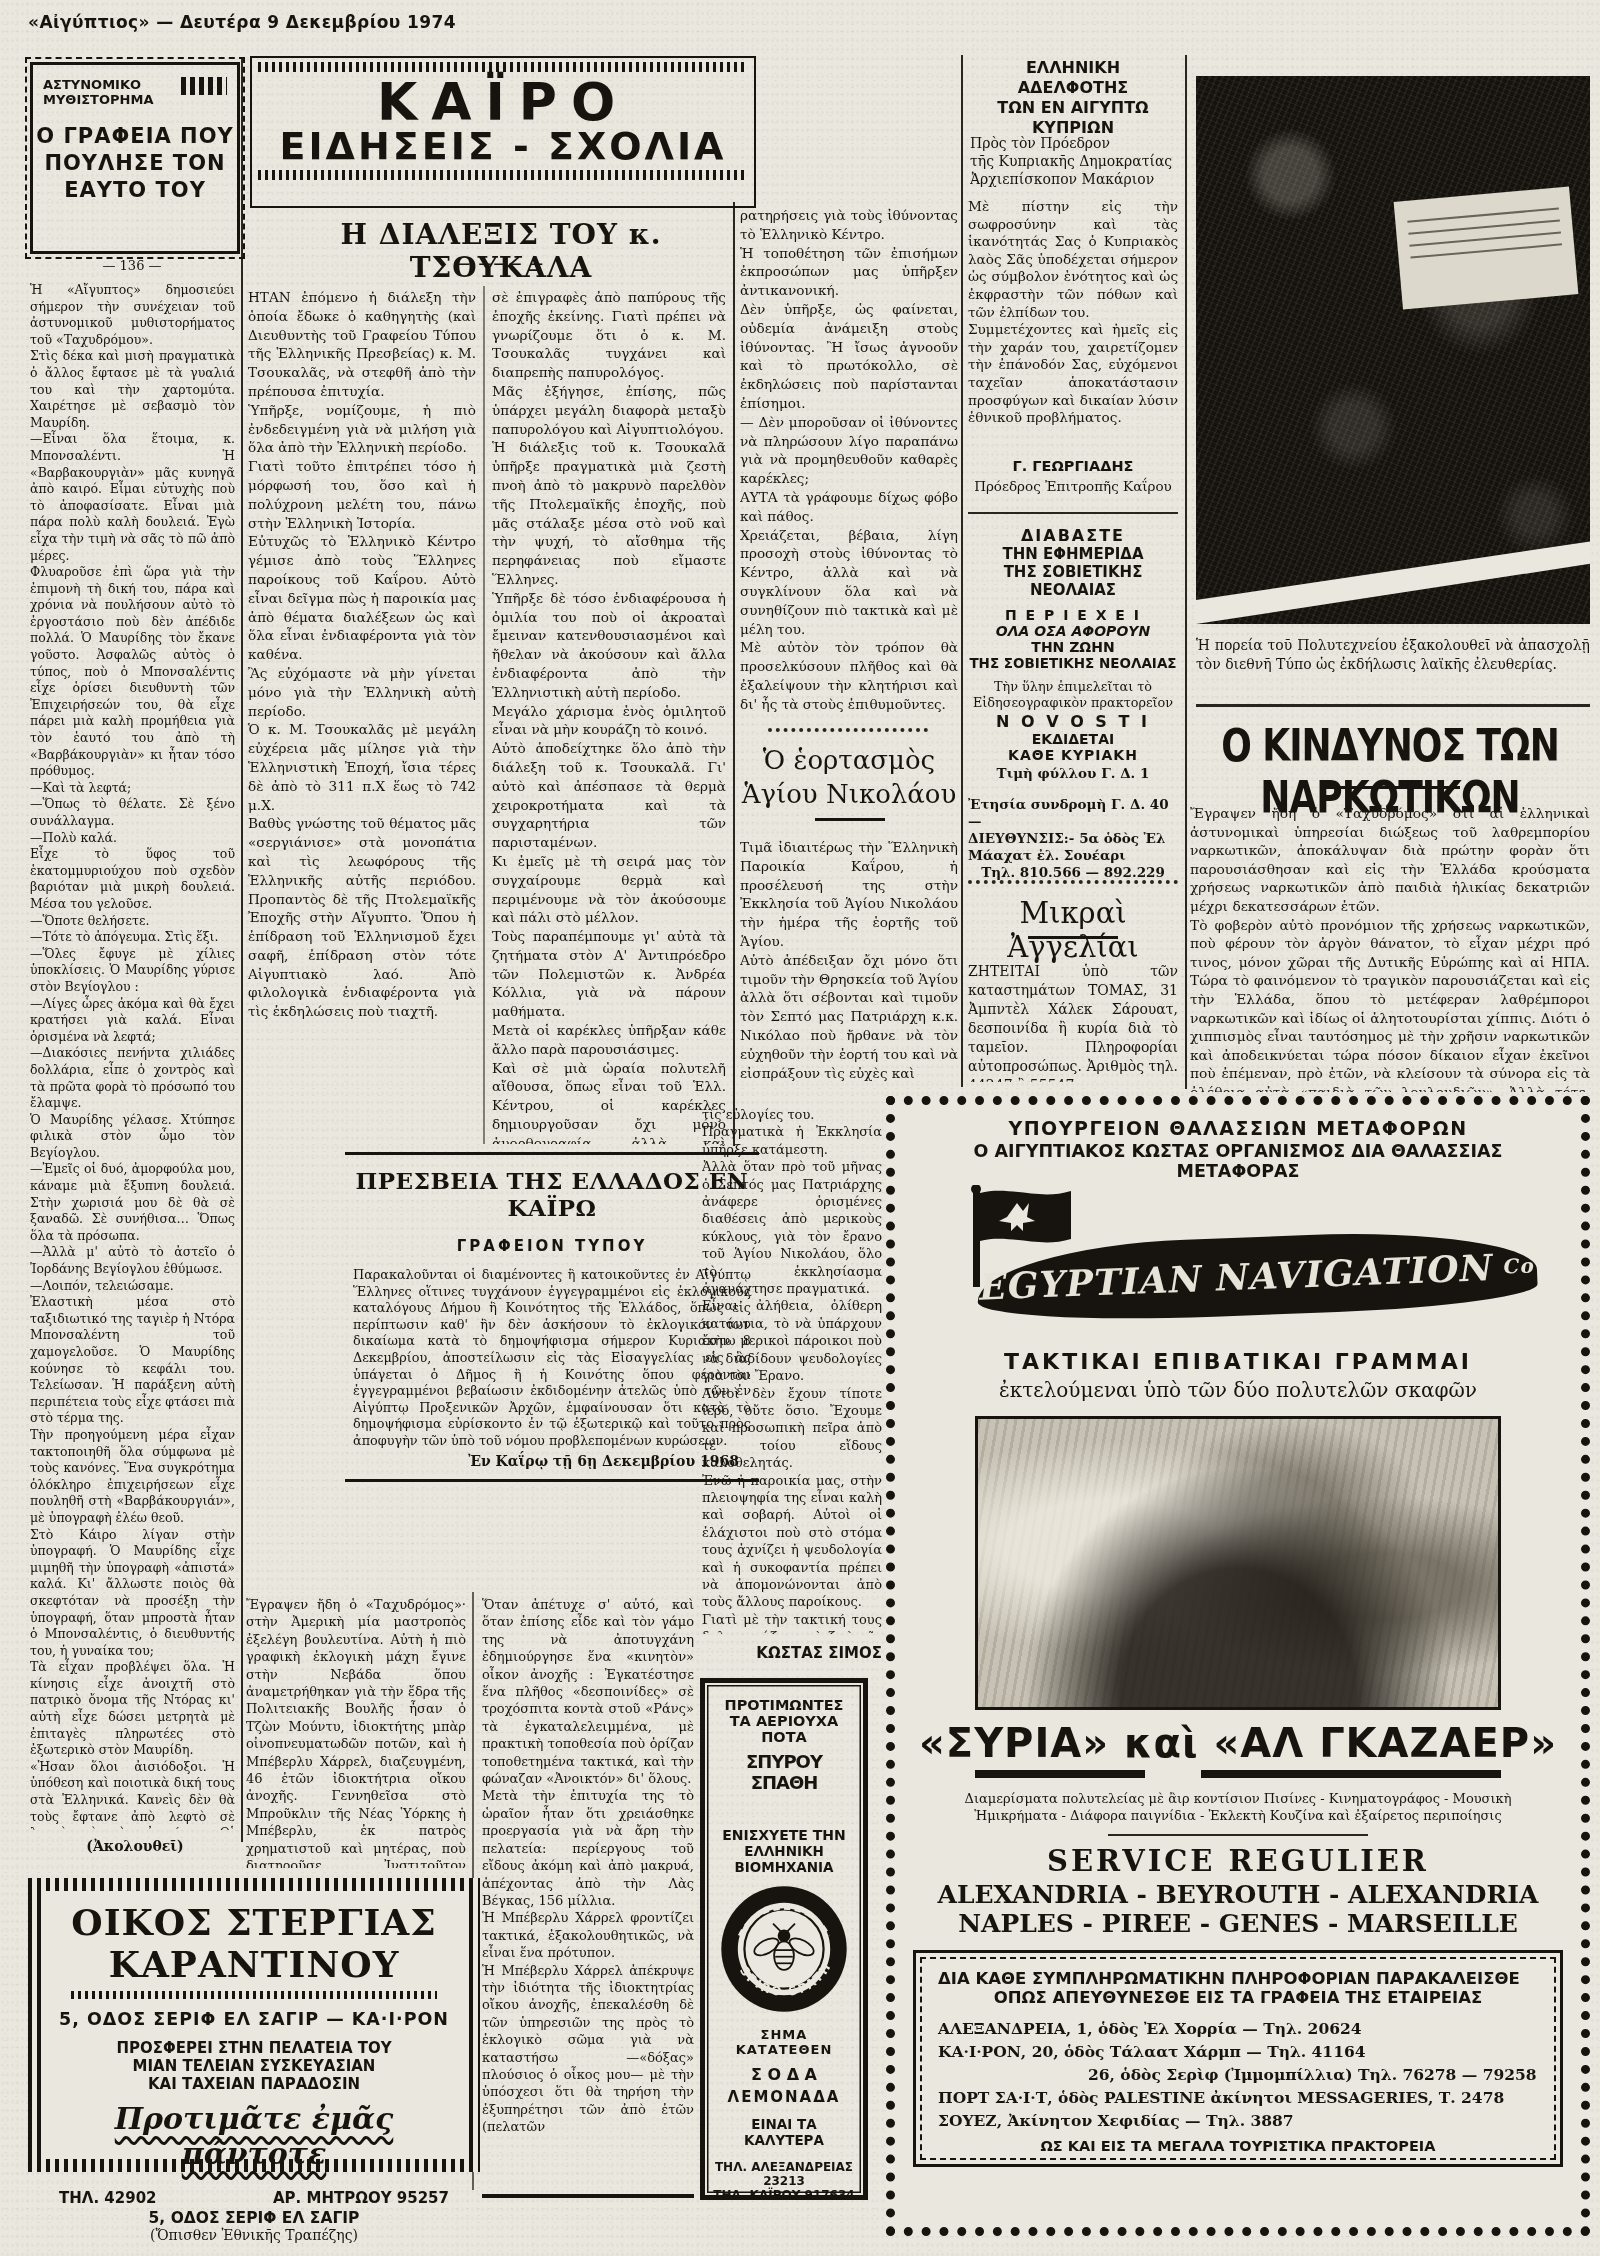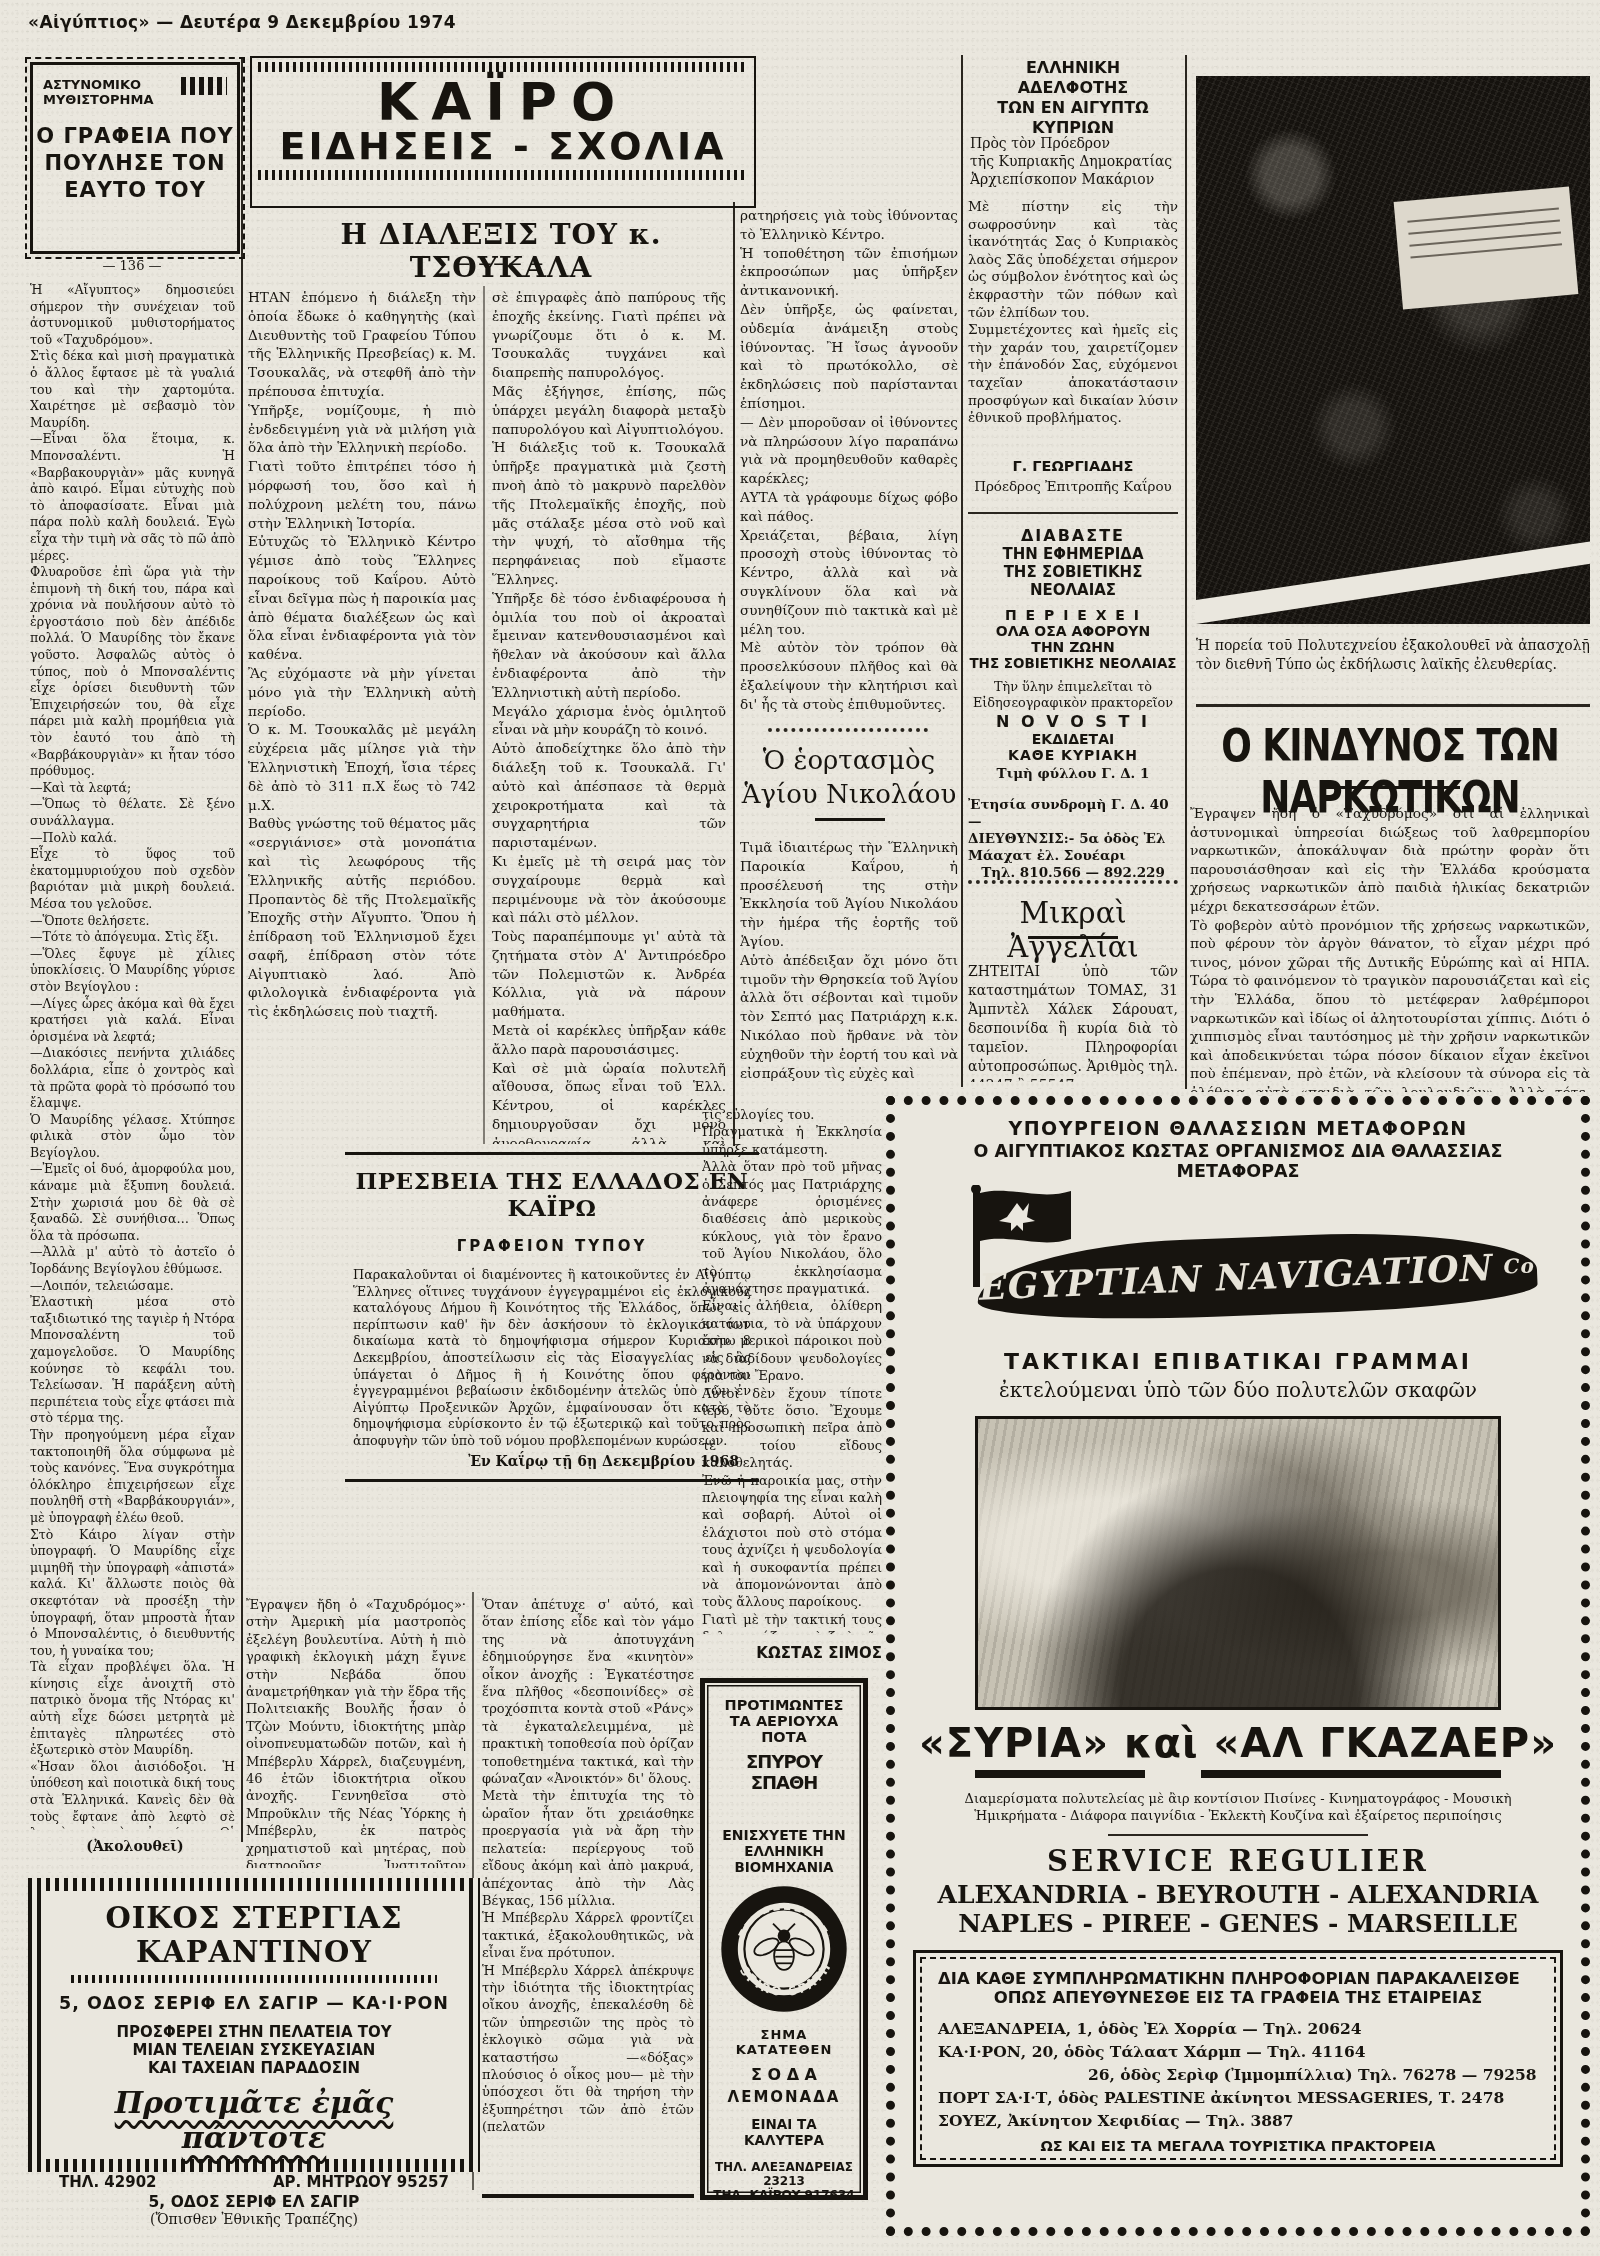--- a/index.html
+++ b/index.html
@@ -163,21 +163,21 @@
 
   <div class="abs txt jst ser body13" style="left:246px;top:1596px;width:220px;height:272px;">Ἔγραψεν ἤδη ὁ «Ταχυδρόμος»· στὴν Ἀμερικὴ μία μαστροπὸς ἐξελέγη βουλευτίνα. Αὐτὴ ἡ πιὸ γραφικὴ ἐκλογικὴ μάχη ἔγινε στὴν Νεβάδα ὅπου ἀναμετρήθηκαν γιὰ τὴν ἕδρα τῆς Πολιτειακῆς Βουλῆς ἦσαν ὁ Τζὼν Μούντυ, ἰδιοκτήτης μπὰρ οἰνοπνευματωδῶν ποτῶν, καὶ ἡ Μπέβερλυ Χάρρελ, διαζευγμένη, 46 ἐτῶν ἰδιοκτήτρια οἴκου ἀνοχῆς. Γεννηθεῖσα στὸ Μπροῦκλιν τῆς Νέας Ὑόρκης ἡ Μπέβερλυ, ἐκ πατρὸς χρηματιστοῦ καὶ μητέρας, ποὺ διατηροῦσε Ἰνστιτοῦτον καλλονῆς ἐπιχείρησε ἀρχικὰ νὰ γίνη δραματικὴ ἠθοποιός, φθάνοντας ὣς τὸ Χὸλλυγουντ.</div>
   <div class="abs txt jst ser body13" style="left:482px;top:1596px;width:212px;height:590px;">Ὅταν ἀπέτυχε σ' αὐτό, καὶ ὅταν ἐπίσης εἶδε καὶ τὸν γάμο της νὰ ἀποτυγχάνη ἐδημιούργησε ἕνα «κινητὸν» οἶκον ἀνοχῆς : Ἐγκατέστησε ἕνα πλῆθος «δεσποινίδες» σὲ τροχόσπιτα κοντὰ στοῦ «Ράνς» τὰ ἐγκαταλελειμμένα, μὲ πρακτικὴ τοποθεσία ποὺ ὁρίζαν τοποθετημένα τακτικά, καὶ τὴν φώναζαν «Ἀνοικτόν» δι' ὅλους.
 Μετὰ τὴν ἐπιτυχία της τὸ ὡραῖον ἦταν ὅτι χρειάσθηκε προεργασία γιὰ νὰ ἄρη τὴν πελατεία: περίεργους τοῦ εἴδους ἀκόμη καὶ ἀπὸ μακρυά, ἀπέχοντας ἀπὸ τὴν Λὰς Βέγκας, 156 μίλλια.
 Ἡ Μπέβερλυ Χάρρελ φροντίζει τακτικά, ἐξακολουθητικῶς, νὰ εἶναι ἕνα πρότυπον.
 Ἡ Μπέβερλυ Χάρρελ ἀπέκρυψε τὴν ἰδιότητα τῆς ἰδιοκτητρίας οἴκου ἀνοχῆς, ἐπεκαλέσθη δὲ τῶν ὑπηρεσιῶν της πρὸς τὸ ἐκλογικὸ σῶμα γιὰ νὰ καταστήσω —«δόξας» πλούσιος ὁ οἶκος μου— μὲ τὴν ὑπόσχεσι ὅτι θὰ τηρήση τὴν ἐξυπηρέτησι τῶν ἀπὸ ἐτῶν (πελατῶν</div>
   <div class="abs" style="left:482px;top:2194px;width:212px;height:4px;background:#17140f;"></div>
 
   <div id="karantinou" class="abs" style="left:28px;top:1878px;width:452px;height:294px;box-sizing:border-box;">
     <div id="karantinou-in">
-      <div class="ctr ser b" style="font-size:29px;letter-spacing:1px;">ΟΙΚΟΣ ΣΤΕΡΓΙΑΣ ΚΑΡΑΝΤΙΝΟΥ</div>
+      <div class="ctr ser b" style="font-size:36px;letter-spacing:1px;">ΟΙΚΟΣ ΣΤΕΡΓΙΑΣ ΚΑΡΑΝΤΙΝΟΥ</div>
       <div class="hatch" style="height:8px;margin:6px 18px 10px;"></div>
       <div class="ctr sans b" style="font-size:17.5px;letter-spacing:1px;">5, ΟΔΟΣ ΣΕΡΙΦ ΕΛ ΣΑΓΙΡ — ΚΑ·Ι·ΡΟΝ</div>
       <div class="ctr sans b" style="font-size:15px;margin-top:10px;">ΠΡΟΣΦΕΡΕΙ ΣΤΗΝ ΠΕΛΑΤΕΙΑ ΤΟΥ</div>
       <div class="ctr sans b" style="font-size:15px;">ΜΙΑΝ ΤΕΛΕΙΑΝ ΣΥΣΚΕΥΑΣΙΑΝ</div>
       <div class="ctr sans b" style="font-size:15px;">ΚΑΙ ΤΑΧΕΙΑΝ ΠΑΡΑΔΟΣΙΝ</div>
       <div class="ctr ser b wavy" style="font-size:30px;font-style:italic;margin-top:8px;">Προτιμᾶτε ἐμᾶς πάντοτε</div>
       <div style="display:flex;justify-content:space-between;margin-top:18px;padding:0 6px;">
         <span class="sans b" style="font-size:15px;">ΤΗΛ. 42902</span>
         <span class="sans b" style="font-size:15px;">ΑΡ. ΜΗΤΡΩΟΥ 95257</span>
       </div>
@@ -199,21 +199,21 @@
   <div class="abs ctr sans b" style="left:968px;top:458px;width:210px;font-size:14.5px;">Γ. ΓΕΩΡΓΙΑΔΗΣ</div>
   <div class="abs ctr ser" style="left:968px;top:478px;width:210px;font-size:13.5px;">Πρόεδρος Ἐπιτροπῆς Καΐρου</div>
   <div class="abs hrule" style="left:968px;top:512px;width:210px;"></div>
 
   <div class="abs ctr" style="left:968px;top:526px;width:210px;">
     <div class="sans b" style="font-size:16px;letter-spacing:2px;">ΔΙΑΒΑΣΤΕ</div>
     <div class="sans b" style="font-size:15px;">ΤΗΝ ΕΦΗΜΕΡΙΔΑ</div>
     <div class="sans b" style="font-size:15px;">ΤΗΣ ΣΟΒΙΕΤΙΚΗΣ</div>
     <div class="sans b" style="font-size:15px;">ΝΕΟΛΑΙΑΣ</div>
     <div class="sans b" style="font-size:14px;margin-top:8px;letter-spacing:2px;">Π Ε Ρ Ι Ε Χ Ε Ι</div>
-    <div class="sans b" style="font-size:14px;">ΟΛΑ ΟΣΑ ΑΦΟΡΟΥΝ</div>
+    <div class="sans b" style="font-size:14px;font-style:italic;">ΟΛΑ ΟΣΑ ΑΦΟΡΟΥΝ</div>
     <div class="sans b" style="font-size:14px;">ΤΗΝ ΖΩΗΝ</div>
     <div class="sans b" style="font-size:13.5px;">ΤΗΣ ΣΟΒΙΕΤΙΚΗΣ ΝΕΟΛΑΙΑΣ</div>
     <div class="ser" style="font-size:12.8px;line-height:15.5px;margin-top:8px;">Τὴν ὕλην ἐπιμελεῖται τὸ Εἰδησεογραφικὸν πρακτορεῖον</div>
     <div class="sans b" style="font-size:16px;letter-spacing:3px;margin-top:2px;">N O V O S T I</div>
     <div class="sans b" style="font-size:14px;">ΕΚΔΙΔΕΤΑΙ</div>
     <div class="sans b" style="font-size:14px;letter-spacing:1px;">ΚΑΘΕ ΚΥΡΙΑΚΗ</div>
     <div class="ser b" style="font-size:13.5px;margin-top:2px;">Τιμὴ φύλλου Γ. Δ. 1</div>
   </div>
 
   <div class="abs ser b" style="left:968px;top:796px;width:210px;font-size:13.5px;line-height:17px;">

